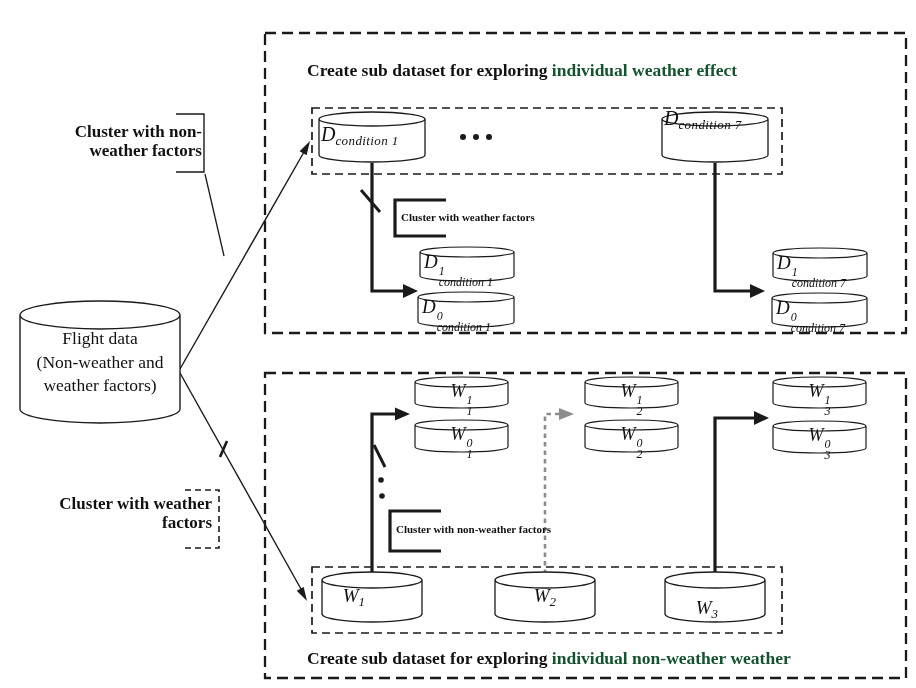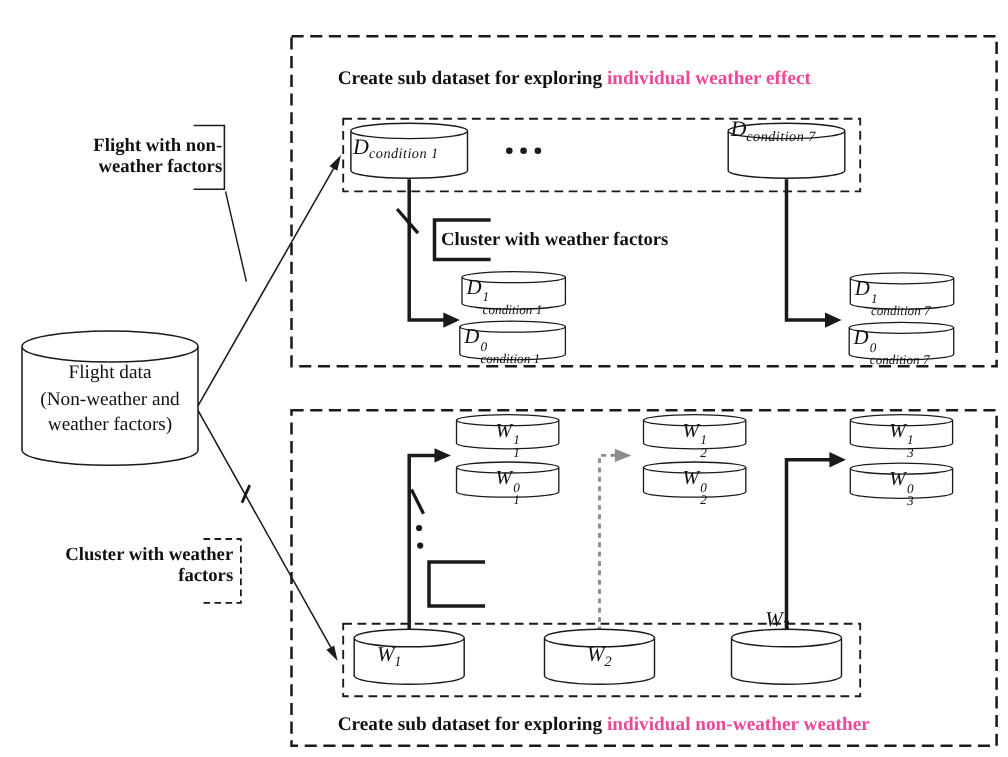--- a/index.html
+++ b/index.html
@@ -1,22 +1,22 @@
 <!DOCTYPE html>
 <html><head>
 <meta charset="utf-8">
 <style>
   html,body{margin:0;padding:0;background:#fff;}
   #canvas{position:relative;width:916px;height:688px;background:#fff;overflow:hidden;
           font-family:"Liberation Serif",serif;color:#111;}
   #shapes{position:absolute;left:0;top:0;z-index:0;}
   .txt{position:absolute;z-index:1;white-space:nowrap;}
   .title{font-size:17.5px;font-weight:bold;line-height:22px;}
-  .title .blue{color:#ec4899;}
-  .clusterlbl{font-size:17px;font-weight:bold;line-height:19px;}
+  .title .blue{color:#14532d;}
+  .clusterlbl{font-size:11px;font-weight:bold;line-height:19px;}
   .leftlbl{font-size:17px;font-weight:bold;text-align:right;line-height:19px;}
   .dbtext{font-size:17.5px;text-align:center;line-height:23.5px;font-weight:normal;}
   .mlabel{font-style:italic;line-height:1;z-index:1;}
   .mb{font-size:20px;}
   .mbm{font-size:19px;}
   .mbs{font-size:18px;}
   .msub{font-size:13px;vertical-align:-4px;letter-spacing:0.4px;}
   .mstack{display:inline-flex;flex-direction:column;align-items:flex-start;
           line-height:0.95;vertical-align:-7px;margin-left:1px;}
   .mstack span{font-size:12px;}
@@ -88,23 +88,24 @@
   </svg>
 
   <div class="txt title" style="left:307px;top:59px;">
     <span>Create sub dataset for exploring </span><span class="blue">individual weather effect</span>
   </div>
   <div class="txt title" style="left:307px;top:647px;">
     <span>Create sub dataset for exploring </span><span class="blue">individual non-weather weather</span>
   </div>
 
   <div class="txt clusterlbl" style="left:401px;top:208px;">Cluster with weather factors</div>
+  <div class="txt clusterlbl" style="left:396px;top:520px;">Cluster with non-weather factors</div>
 
   <div class="txt leftlbl" style="left:40px;top:122px;width:162px;">
-    <div>Flight with non-</div>
+    <div>Cluster with non-</div>
     <div>weather factors</div>
   </div>
   <div class="txt dbtext" style="left:20px;top:327px;width:160px;">
     <div>Flight data</div>
     <div>(Non-weather and</div>
     <div>weather factors)</div>
   </div>
 
   <div class="txt leftlbl" style="left:40px;top:494px;width:172px;">
     <div>Cluster with weather</div>
@@ -179,17 +180,17 @@
         <span>3</span>
       </span>
   </div>
 
   <div class="txt mlabel ctr" style="left:304px;top:586px;width:100px;">
     <span class="mbm">W</span><span class="msub">1</span>
   </div>
   <div class="txt mlabel ctr" style="left:495px;top:586px;width:100px;">
     <span class="mbm">W</span><span class="msub">2</span>
   </div>
-  <div class="txt mlabel ctr" style="left:665px;top:554px;width:84px;">
+  <div class="txt mlabel ctr" style="left:665px;top:598px;width:84px;">
     <span class="mbm">W</span><span class="msub">3</span>
   </div>
 
 </div>
 
 </body></html>

